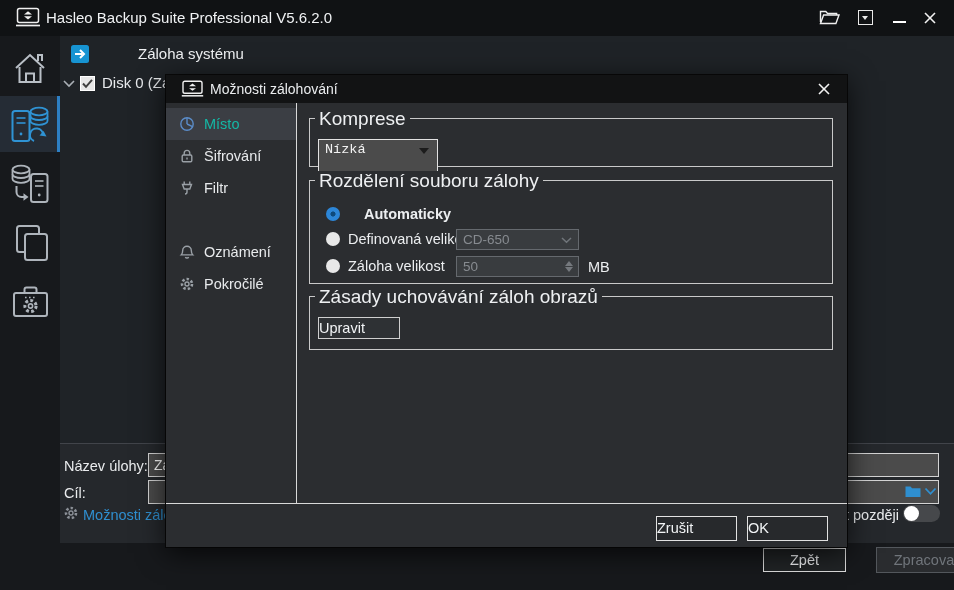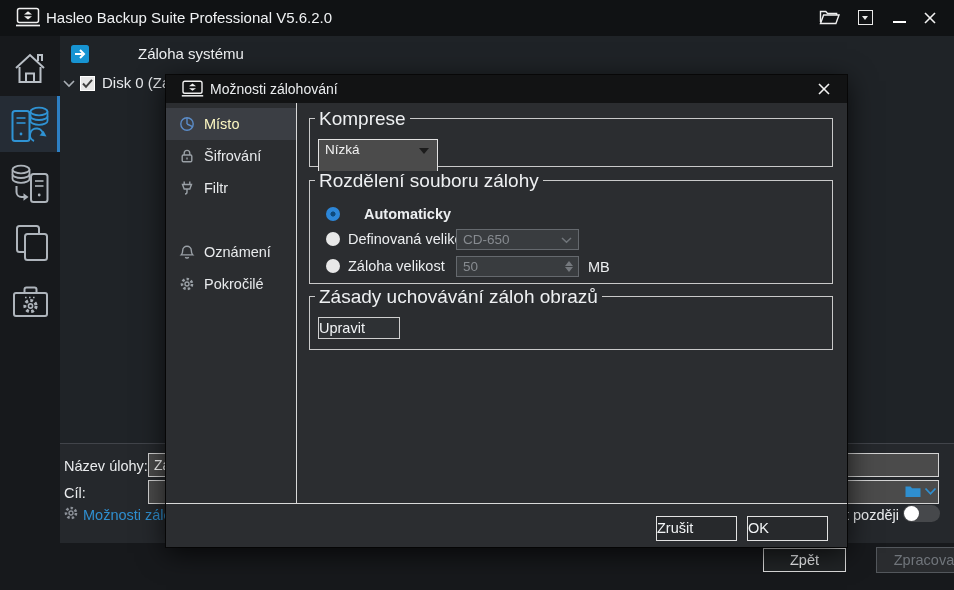--- a/index.html
+++ b/index.html
@@ -36,21 +36,21 @@
   
   .dialog{left:166px;top:75px;width:681px;height:472px;background:#2b2d30;
           box-shadow:0 6px 26px rgba(0,0,0,.75), 0 0 0 1px #0a0a0a;z-index:5;}
   .dlg-titlebar{left:0;top:0;width:681px;height:28px;background:#121314;}
   .dlg-title{left:44px;top:0;height:28px;line-height:28px;font-size:14px;color:#ebedef;}
   .vsep{left:130px;top:28px;width:1px;height:400px;background:#d9d9d9;}
   .hsep{left:0;top:428px;width:681px;height:1px;background:#d9d9d9;}
   .tab{left:0;width:130px;height:32px;}
   .tab.sel{background:#3b3e44;}
   .tab .lbl{position:absolute;left:38px;top:0;height:32px;line-height:32px;font-size:14.5px;color:#e8eaec;}
-  .tab.sel .lbl{color:#fef9c3;}
+  .tab.sel .lbl{color:#14b8a6;}
   .tab .ic{position:absolute;left:13px;top:8px;}
 
   .group{border:1px solid #c9c9c9;box-sizing:border-box;}
   .legend{position:absolute;top:-10px;left:5px;background:#2b2d30;padding:0 4px;font-size:19px;color:#eef0f2;height:19px;line-height:19px;}
   .dd{background:#4b4b4b;border:1px solid #e2e2e2;box-sizing:border-box;color:#f2f2f2;font-size:13.5px;line-height:20px;padding-left:6px;}
   .dd-arrow{position:absolute;right:8px;top:8px;width:0;height:0;border-left:5px solid transparent;border-right:5px solid transparent;border-top:6px solid #1c1c1c;}
   .radio{width:14px;height:14px;border-radius:50%;}
   .radio.on{background:radial-gradient(circle at 50% 50%, #0e4a7c 0 2.5px, #2c86d8 2.6px 7px);}
   .radio.off{background:#e8e8e8;}
   .opt-label{font-size:14.5px;color:#eceef0;height:18px;line-height:18px;}
@@ -279,21 +279,21 @@
         </svg>
       </span>
       <span class="lbl">Pokročilé</span>
     </div>
 
     <div class="abs vsep"></div>
     <div class="abs hsep"></div>
 
     <div class="abs group" style="left:143px;top:43px;width:524px;height:49px;">
       <span class="legend">Komprese</span>
-      <div class="abs dd" style="left:8px;top:20px;width:120px;height:38px;">
+      <div class="abs dd" style="left:8px;top:20px;width:120px;height:38px;font-family:Liberation Mono, monospace;">
         <span>Nízká</span>
         <span class="dd-arrow"></span>
       </div>
     </div>
 
     <div class="abs group" style="left:143px;top:105px;width:524px;height:104px;">
       <span class="legend">Rozdělení souboru zálohy</span>
 
       <span class="abs radio on" style="left:16px;top:26px;"></span>
       <span class="abs opt-label" style="left:54px;top:24px;font-weight:bold;">Automaticky</span>

